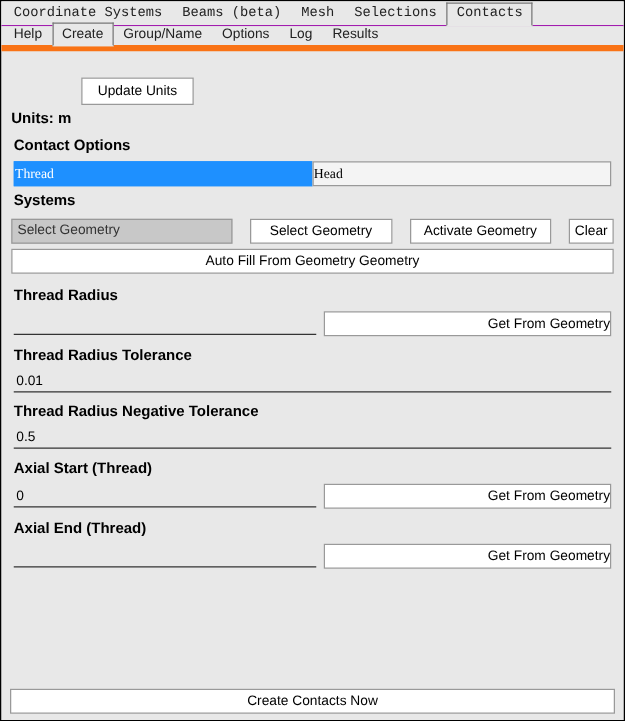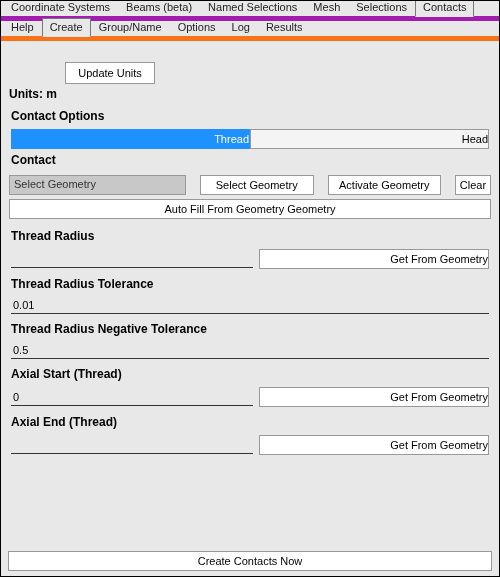--- a/index.html
+++ b/index.html
@@ -27,21 +27,21 @@
     cursor: pointer;
     white-space: nowrap;
   }
   .tab.active {
     background: #e8e8e8;
     border: 1px solid #777;
     border-bottom: 1px solid #e8e8e8;
     position: relative;
     top: 1px;
   }
-  .tabrow.top { border-bottom: 5px solid #a21caf; }
+  .tabrow.top { border-bottom: 1px solid #a21caf; font-family: Liberation Mono, monospace; }
   .tabrow.sub { border-bottom: 5px solid #f97316; }
   .units-row {
     display: flex;
     align-items: center;
     padding: 4px 8px;
     gap: 8px;
   }
   .units-label { font-weight: bold; font-size: 12px; margin-top: 42px; }
   .btn {
     background: #fff;
@@ -58,26 +58,27 @@
     font-size: 12px;
     padding: 4px 10px 6px 10px;
   }
   .seg-row {
     display: flex;
     padding: 0 10px;
     gap: 0;
   }
   .seg {
     flex: 1;
-    text-align: right;
+    text-align: left;
     padding: 3px 0;
     border: 1px solid #999;
     cursor: pointer;
     background: #f4f4f4;
     font-size: 11px;
+    font-family: Liberation Serif, serif;
   }
   .seg.active {
     background: #1e90ff;
     color: #fff;
     border-color: #1e90ff;
   }
   .geom-row {
     display: flex;
     padding: 2px 8px;
     gap: 14px;
@@ -127,21 +128,20 @@
     right: 8px;
     bottom: 6px;
   }
 </style>
 </head>
 <body>
 
 <div class="tabrow top">
   <div class="tab">Coordinate Systems</div>
   <div class="tab">Beams (beta)</div>
-  <div class="tab">Named Selections</div>
   <div class="tab">Mesh</div>
   <div class="tab">Selections</div>
   <div class="tab active">Contacts</div>
 </div>
 
 <div class="tabrow sub">
   <div class="tab">Help</div>
   <div class="tab active">Create</div>
   <div class="tab">Group/Name</div>
   <div class="tab">Options</div>
@@ -153,21 +153,21 @@
   <span class="units-label">Units: m</span>
   <button class="btn update">Update Units</button>
 </div>
 
 <div class="section-title">Contact Options</div>
 <div class="seg-row">
   <div class="seg active">Thread</div>
   <div class="seg">Head</div>
 </div>
 
-<div class="section-title">Contact</div>
+<div class="section-title">Systems</div>
 <div class="geom-row">
   <div class="select-like">Select Geometry</div>
   <button class="btn">Select Geometry</button>
   <button class="btn">Activate Geometry</button>
   <button class="btn clear">Clear</button>
 </div>
 <div class="autofill-row">
   <button class="btn wide">Auto Fill From Geometry Geometry</button>
 </div>
 

